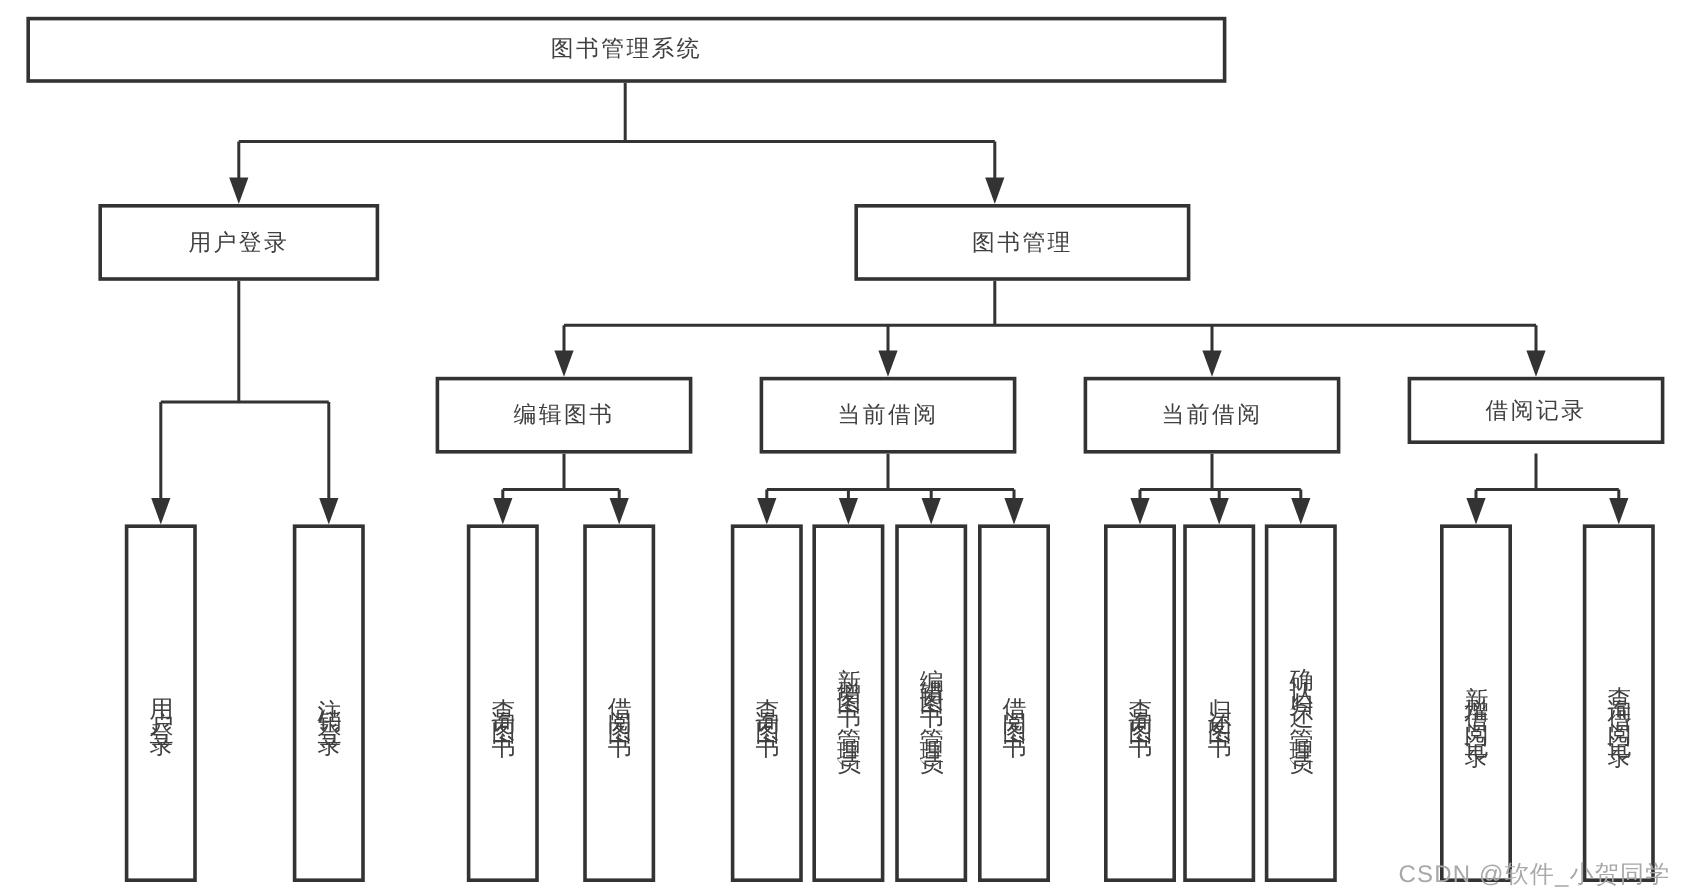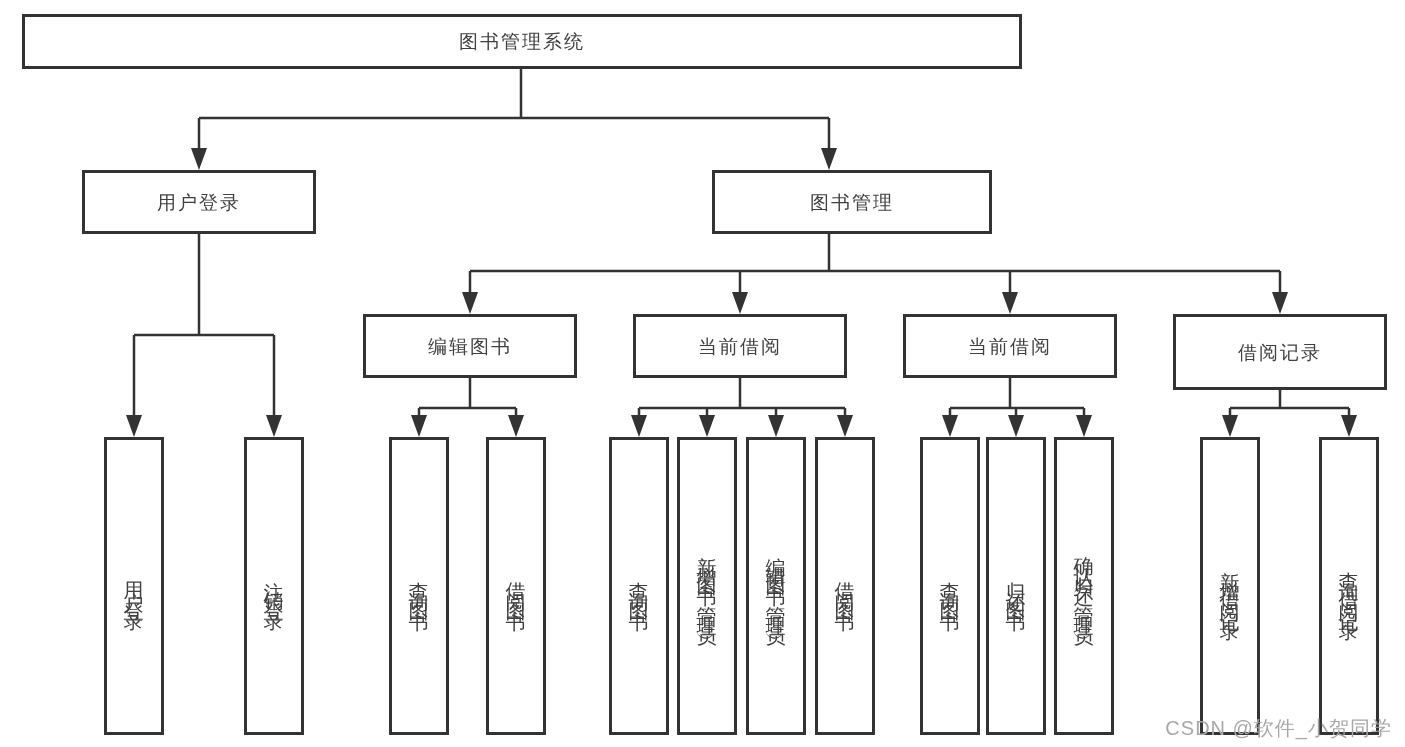--- a/index.html
+++ b/index.html
@@ -96,21 +96,21 @@
 
   <div class="box hbox" style="left:363px;top:314px;width:214px;height:64px">
     <span>编辑图书</span>
   </div>
   <div class="box hbox" style="left:633px;top:314px;width:214px;height:64px">
     <span>当前借阅</span>
   </div>
   <div class="box hbox" style="left:903px;top:314px;width:214px;height:64px">
     <span>当前借阅</span>
   </div>
-  <div class="box hbox" style="left:1173px;top:314px;width:214px;height:76px">
+  <div class="box hbox" style="left:1173px;top:314px;width:214px;height:56px">
     <span>借阅记录</span>
   </div>
 
   <div class="box vbox" style="left:104px;top:437px;width:60px;height:298px">
     <span>用户登录</span>
   </div>
   <div class="box vbox" style="left:244px;top:437px;width:60px;height:298px">
     <span>注销登录</span>
   </div>
 

